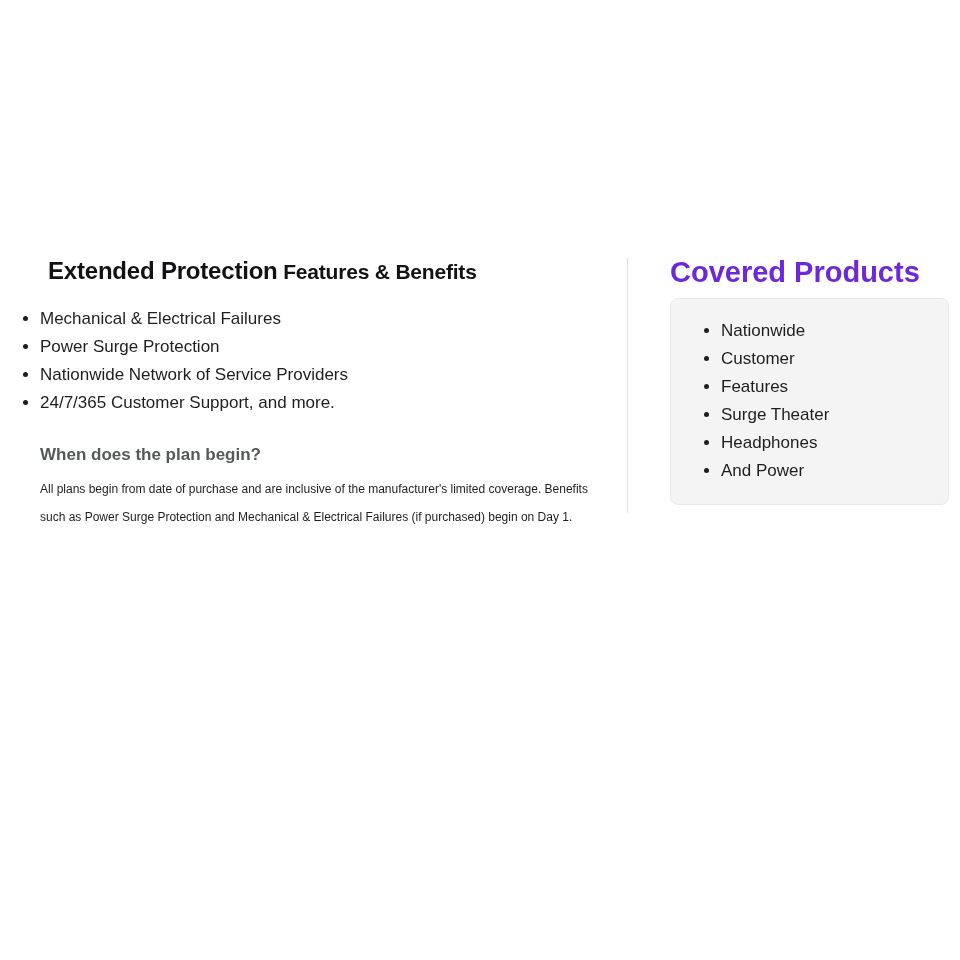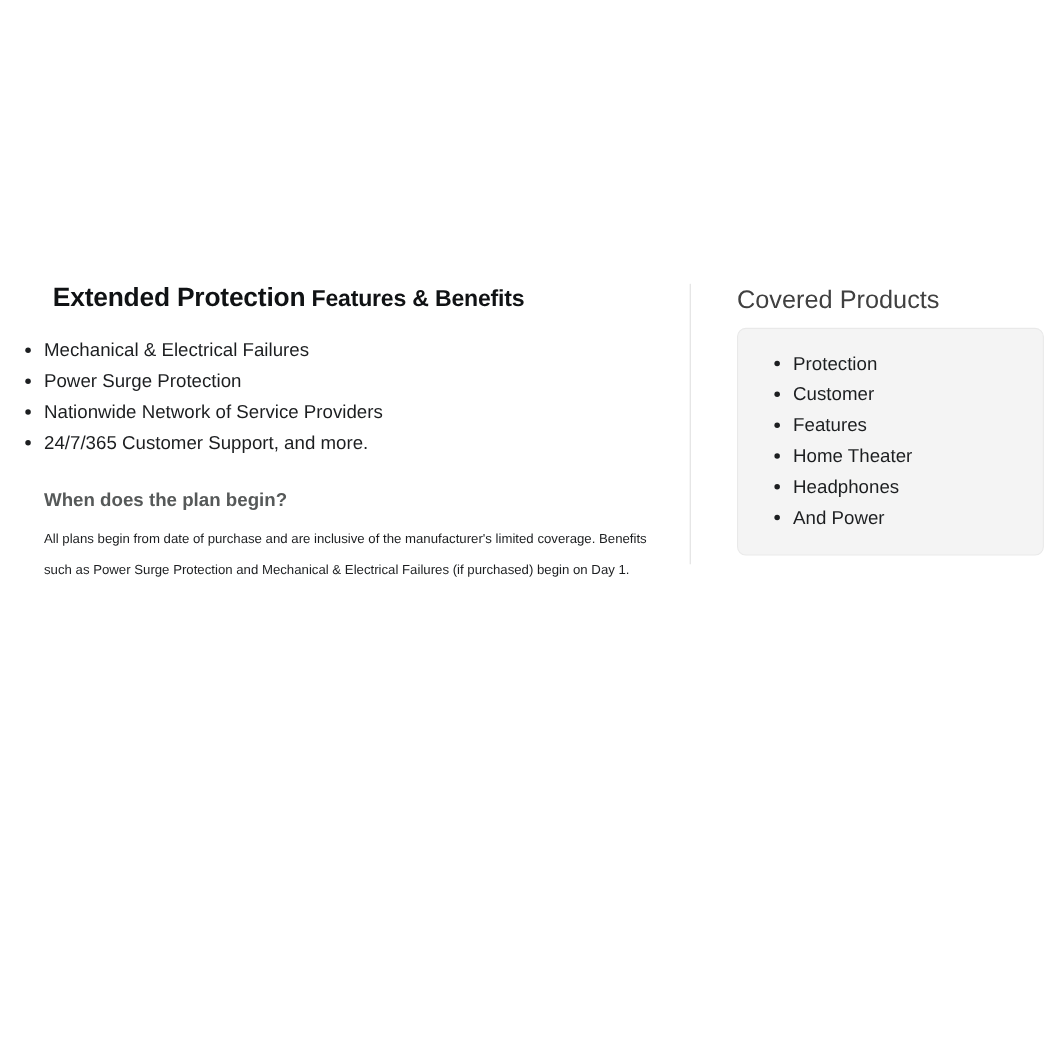--- a/index.html
+++ b/index.html
@@ -80,23 +80,23 @@
 
   
   .right-col {
     position: absolute;
     left: 670px;
     top: 258px;
     width: 279px;
   }
   .covered-heading {
     margin: 0 0 12px 0;
-    font-size: 23px;
-    font-weight: normal;
-    color: #404040;
+    font-size: 29px;
+    font-weight: bold;
+    color: #6d28d9;
     line-height: 28px;
   }
   .covered-box {
     background: #f4f4f4;
     border: 1px solid #e9e9e9;
     border-radius: 8px;
     padding: 18px 16px 18px 22px;
     width: 279px;
     min-height: 207px;
   }
@@ -139,23 +139,23 @@
 
   </div>
 
   <div class="vertical-divider"></div>
 
   <div class="right-col">
     <h2 class="covered-heading">Covered Products</h2>
 
     <div class="covered-box">
       <ul class="covered-list">
-        <li>Protection</li>
+        <li>Nationwide</li>
         <li>Customer</li>
         <li>Features</li>
-        <li>Home Theater</li>
+        <li>Surge Theater</li>
         <li>Headphones</li>
         <li>And Power</li>
       </ul>
     </div>
   </div>
 
 </div>
 
 </body></html>

